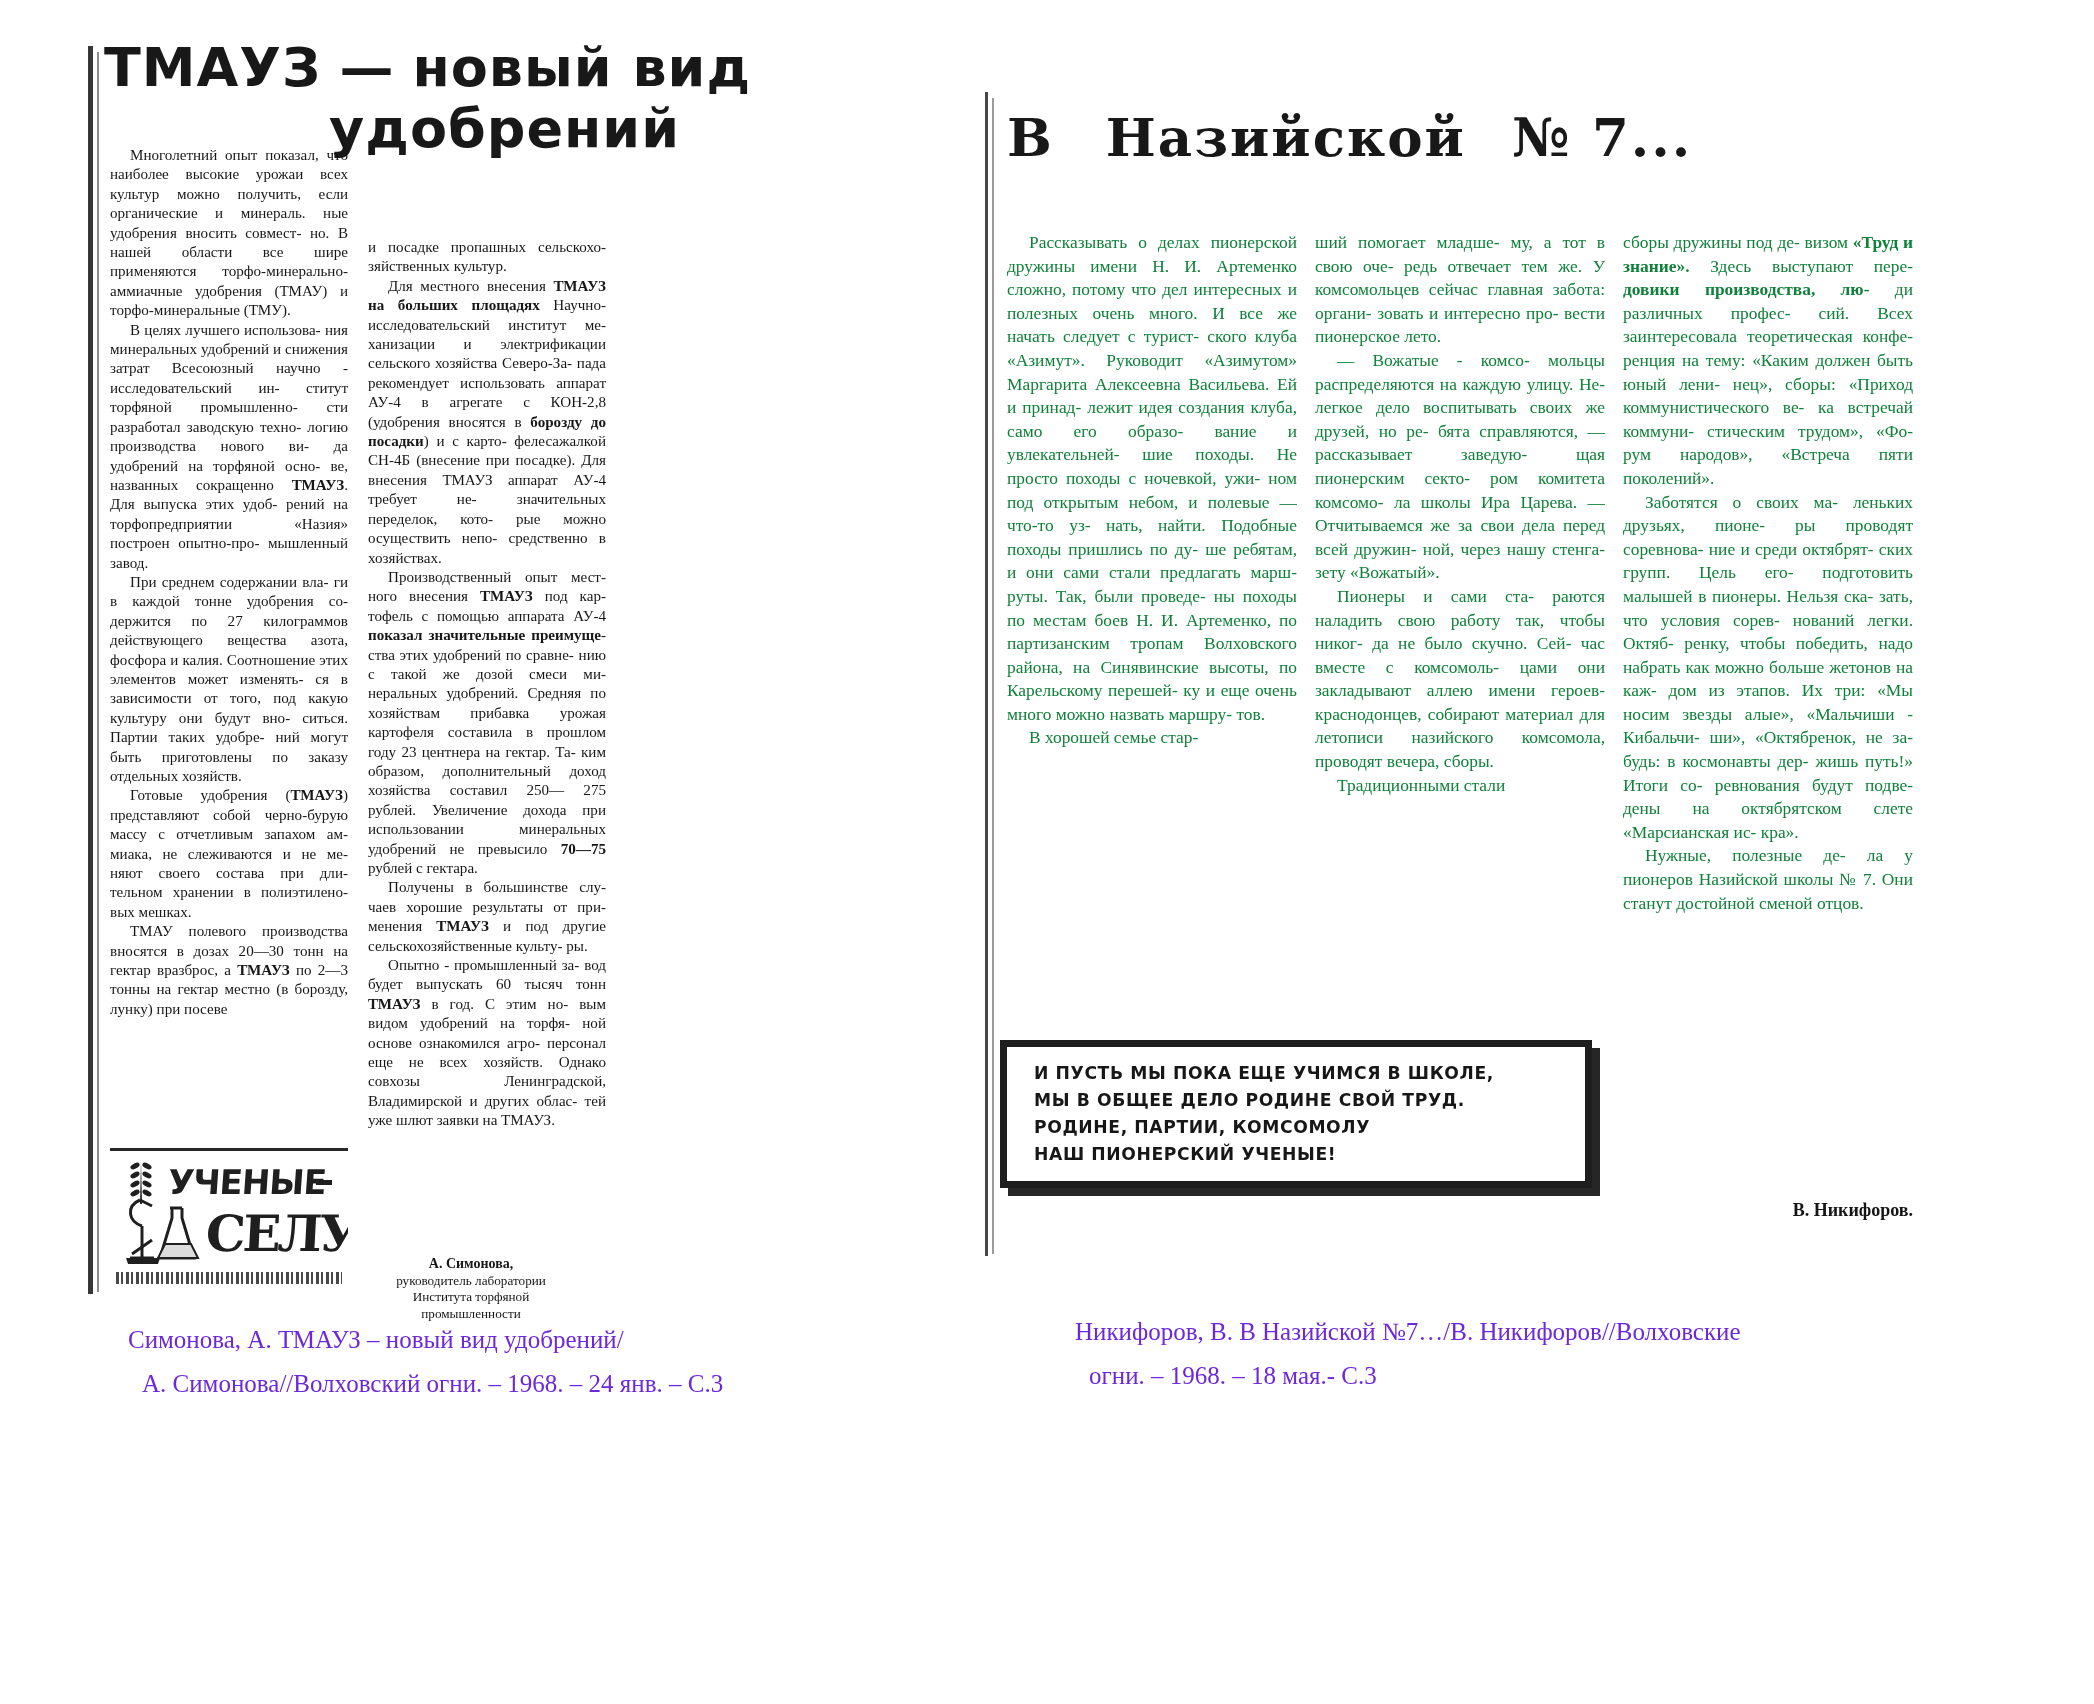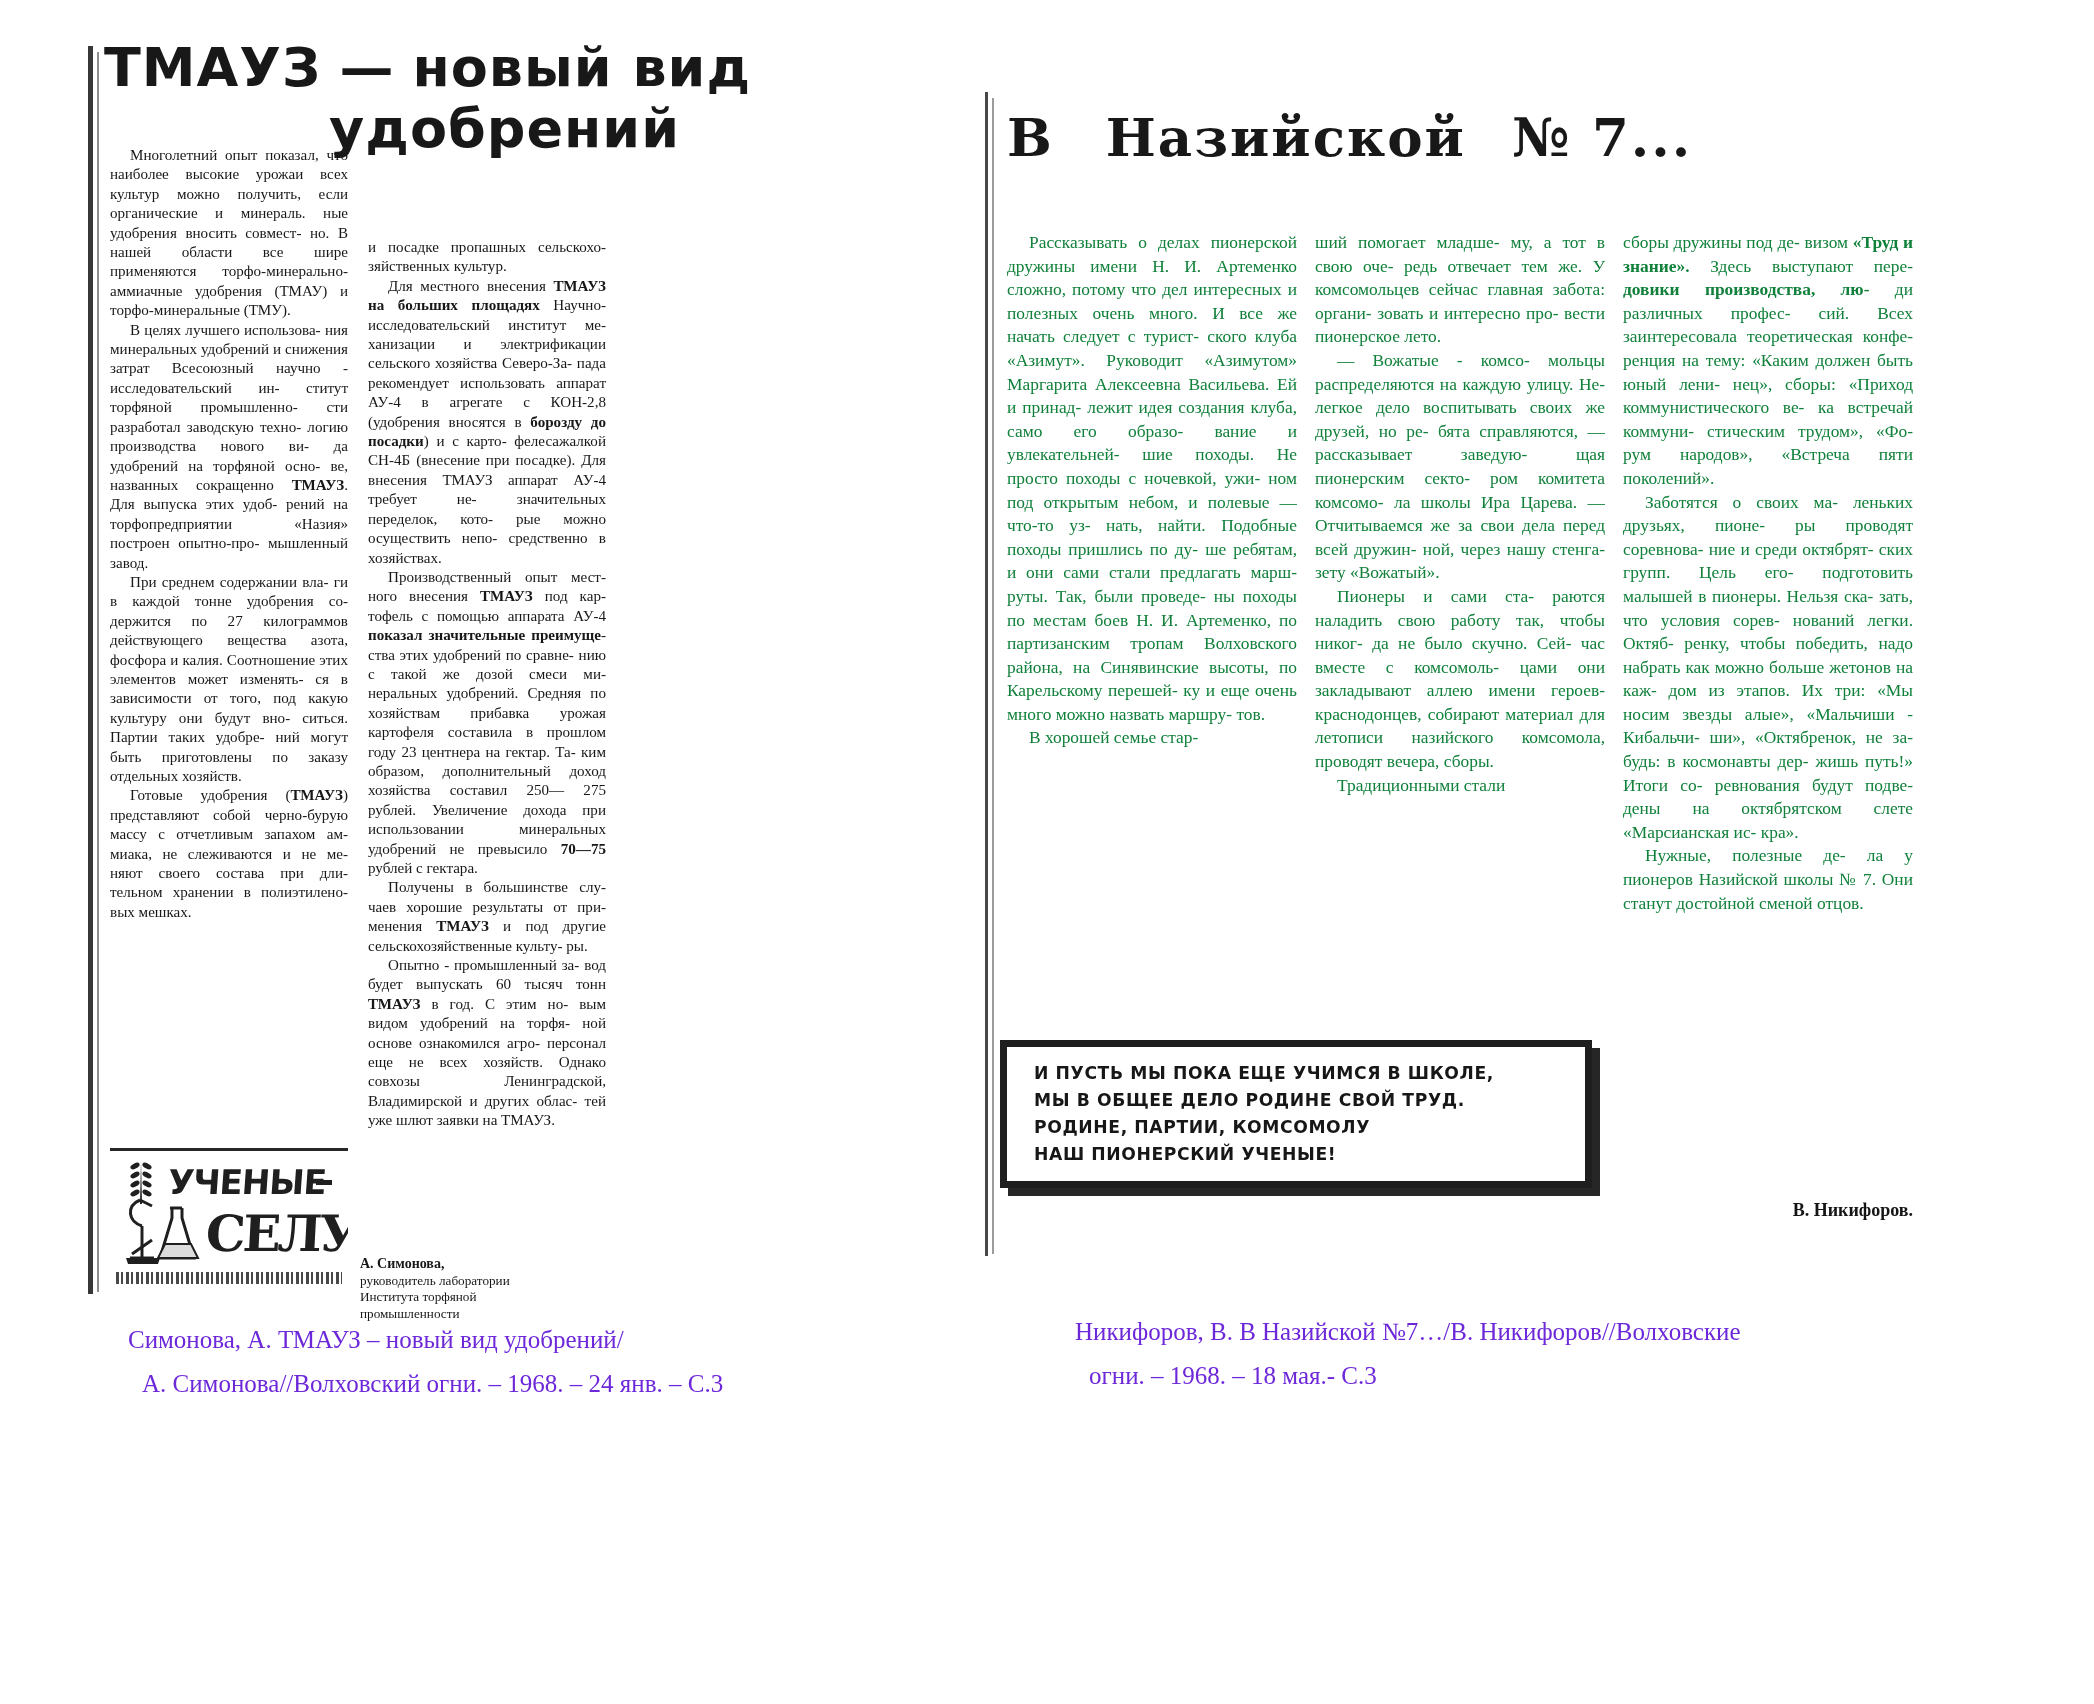--- a/index.html
+++ b/index.html
@@ -82,28 +82,28 @@
   .col p { margin: 0 0 0 0; text-indent: 20px; }
   .col p.noind { text-indent: 0; }
   .col .b { font-weight: 700; }
 
   #l-col1 { left: 22px; top: 106px; width: 238px; }
   #l-col2 { left: 280px; top: 198px; width: 238px; }
 
   
   #l-sign {
     position: absolute;
-    left: 272px;
+    left: 264px;
     top: 1216px;
     width: 238px;
     font-family: "Liberation Serif", serif;
     font-size: 13.2px;
     line-height: 16.5px;
     color: #1c1c1c;
-    text-align: left;
+    text-align: center;
   }
   #l-sign .nm { font-weight: 700; font-size: 14px; }
 
   
   #emblem {
     position: absolute;
     left: 22px;
     top: 1108px;
     width: 238px;
     height: 140px;
@@ -301,20 +301,21 @@
   <div class="headline-l">
     <span class="line1"><span>ТМАУЗ</span><span class="hl-sp"></span><span>—</span><span class="hl-sp"></span><span>новый  вид</span></span>
     <span class="line2">удобрений</span>
   </div>
 
   <div id="l-col1" class="col">
     <p>Многолетний опыт показал, что наиболее высокие урожаи всех культур можно получить, если органические и минераль. ные удобрения вносить совмест- но. В нашей области все шире применяются торфо-минерально- аммиачные удобрения (ТМАУ) и торфо-минеральные (ТМУ).</p>
     <p>В целях лучшего использова- ния минеральных удобрений и снижения затрат Всесоюзный научно - исследовательский ин- ститут торфяной промышленно- сти разработал заводскую техно- логию производства нового ви- да удобрений на торфяной осно- ве, названных сокращенно <b class="b">ТМАУЗ</b>. Для выпуска этих удоб- рений на торфопредприятии «Назия» построен опытно-про- мышленный завод.</p>
     <p>При среднем содержании вла- ги в каждой тонне удобрения со- держится по 27 килограммов действующего вещества азота, фосфора и калия. Соотношение этих элементов может изменять- ся в зависимости от того, под какую культуру они будут вно- ситься. Партии таких удобре- ний могут быть приготовлены по заказу отдельных хозяйств.</p>
     <p>Готовые удобрения (<b class="b">ТМАУЗ</b>) представляют собой черно-бурую массу с отчетливым запахом ам- миака, не слеживаются и не ме- няют своего состава при дли- тельном хранении в полиэтилено- вых мешках.</p>
+    <p>ТМАУ полевого производства вносятся в дозах 20—30 тонн на гектар вразброс, а <b class="b">ТМАУЗ</b> по 2—3 тонны на гектар местно (в борозду, лунку) при посеве</p>
   </div>
 
   <div id="l-col2" class="col">
     <p class="noind">и посадке пропашных сельскохо- зяйственных культур.</p>
     <p>Для местного внесения <b class="b">ТМАУЗ</b> <b class="b">на больших площадях</b> Научно- исследовательский институт ме- ханизации и электрификации сельского хозяйства Северо-За- пада рекомендует использовать аппарат АУ-4 в агрегате с КОН-2,8 (удобрения вносятся в <b class="b">борозду до посадки</b>) и с карто- фелесажалкой СН-4Б (внесение при посадке). Для внесения ТМАУЗ аппарат АУ-4 требует не- значительных переделок, кото- рые можно осуществить непо- средственно в хозяйствах.</p>
     <p>Производственный опыт мест- ного внесения <b class="b">ТМАУЗ</b> под кар- тофель с помощью аппарата АУ-4 <b class="b">показал значительные преимуще</b>- ства этих удобрений по сравне- нию с такой же дозой смеси ми- неральных удобрений. Средняя по хозяйствам прибавка урожая картофеля составила в прошлом году 23 центнера на гектар. Та- ким образом, дополнительный доход хозяйства составил 250— 275 рублей. Увеличение дохода при использовании минеральных удобрений не превысило <b class="b">70—75</b> рублей с гектара.</p>
     <p>Получены в большинстве слу- чаев хорошие результаты от при- менения <b class="b">ТМАУЗ</b> и под другие сельскохозяйственные культу- ры.</p>
     <p>Опытно - промышленный за- вод будет выпускать 60 тысяч тонн <b class="b">ТМАУЗ</b> в год. С этим но- вым видом удобрений на торфя- ной основе ознакомился агро- персонал еще не всех хозяйств. Однако совхозы Ленинградской, Владимирской и других облас- тей уже шлют заявки на ТМАУЗ.</p>
   </div>
 

